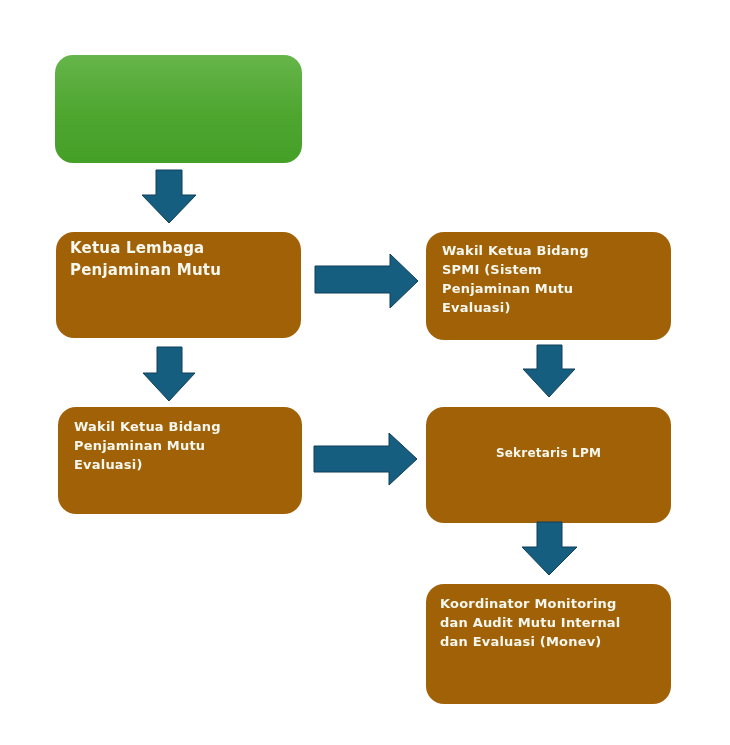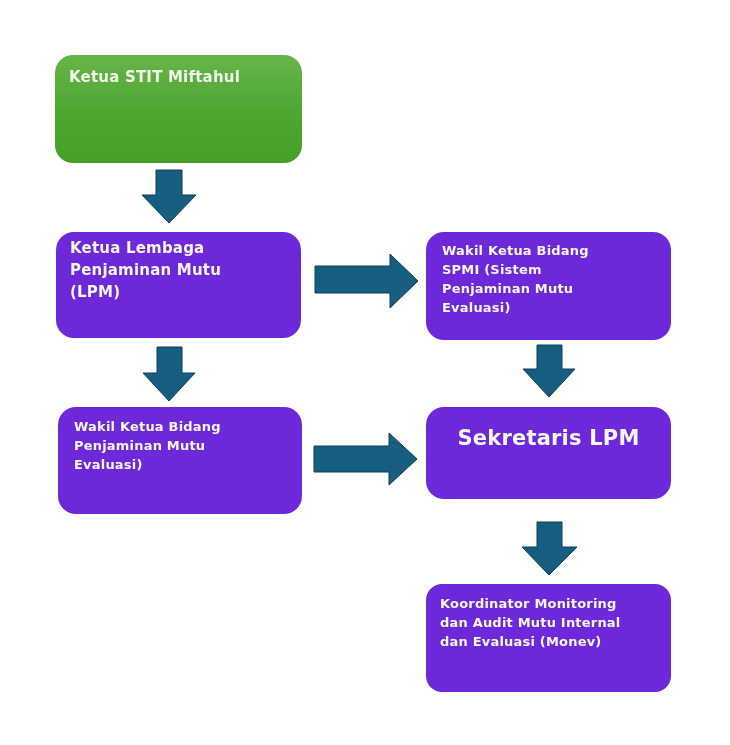--- a/index.html
+++ b/index.html
@@ -7,42 +7,40 @@
     .box {
       position: absolute;
       border-radius: 18px;
       color: #f4f7ee;
       font-weight: bold;
       box-sizing: border-box;
       line-height: 1.45;
       letter-spacing: 0.2px;
     }
     .box.gradient { background: linear-gradient(to bottom, #66b54a 0%, #4ea62f 55%, #45a028 100%); }
-    .box.flat { background: #6d28d9; }
+    .box.flat { background: #a16207; }
     .box span { display: block; }
     #b1 { left: 55px; top: 55px; width: 247px; height: 108px; padding: 12px 14px; font-size: 15px; }
     #b2 { left: 56px; top: 232px; width: 245px; height: 106px; padding: 6px 14px; font-size: 15px; }
     #b3 { left: 426px; top: 232px; width: 245px; height: 108px; padding: 10px 16px; font-size: 13px; }
     #b4 { left: 58px; top: 407px; width: 244px; height: 107px; padding: 11px 16px; font-size: 13px; }
-    #b5 { left: 426px; top: 407px; width: 245px; height: 92px; padding: 16px 10px; font-size: 21px; text-align: center; }
-    #b6 { left: 426px; top: 584px; width: 245px; height: 108px; padding: 11px 14px; font-size: 13px; border-radius: 16px; }
+    #b5 { left: 426px; top: 407px; width: 245px; height: 116px; padding: 38px 10px; font-size: 12px; text-align: center; }
+    #b6 { left: 426px; top: 584px; width: 245px; height: 120px; padding: 11px 14px; font-size: 13px; }
     svg.arrows { position: absolute; left: 0; top: 0; width: 730px; height: 745px; pointer-events: none; }
     .arrow { fill: #165e80; stroke: #0f3f58; stroke-width: 1; }
   </style>
 </head>
 <body>
 
 <div id="b1" class="box gradient">
-  <span>Ketua STIT Miftahul</span>
 </div>
 
 <div id="b2" class="box flat">
   <span>Ketua Lembaga</span>
   <span>Penjaminan Mutu</span>
-  <span>(LPM)</span>
 </div>
 
 <div id="b3" class="box flat">
   <span>Wakil Ketua Bidang</span>
   <span>SPMI (Sistem</span>
   <span>Penjaminan Mutu</span>
   <span>Evaluasi)</span>
 </div>
 
 <div id="b4" class="box flat">

